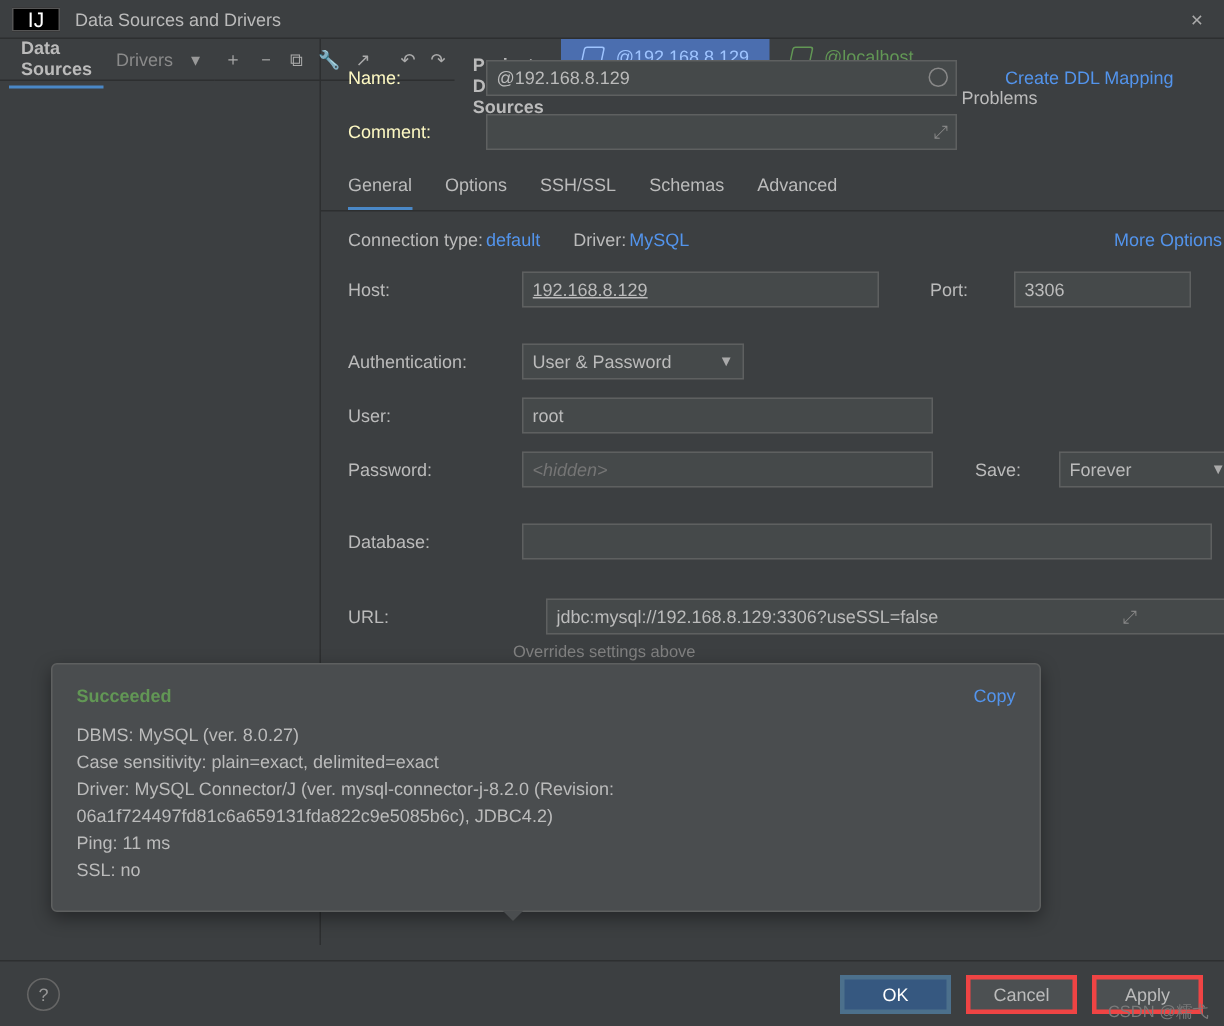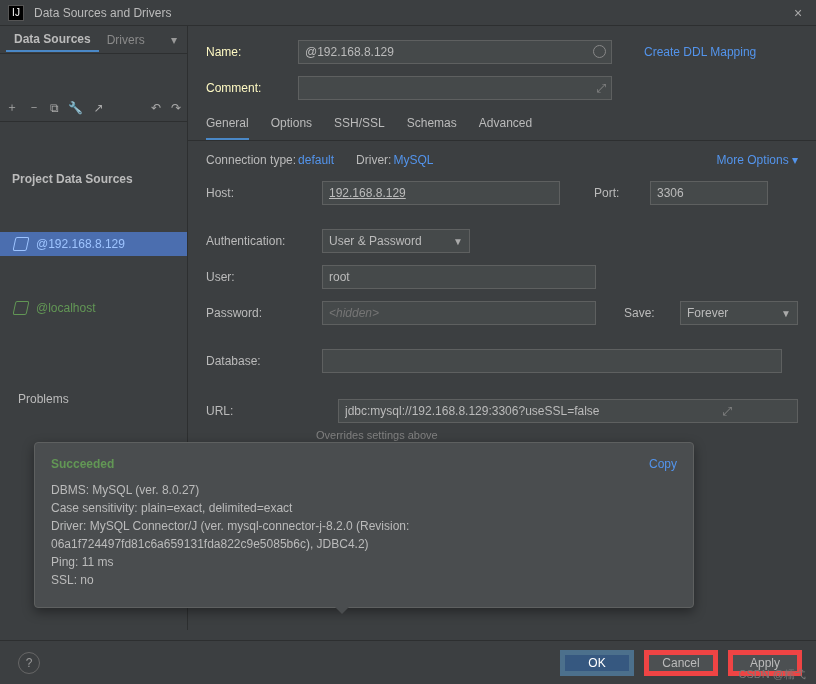--- a/index.html
+++ b/index.html
@@ -15,31 +15,29 @@
     }
     .title-bar {
       height: 26px;
       background: #3c3f41;
       border-bottom: 1px solid #2d2f30;
       display: flex;
       align-items: center;
       padding: 0 8px;
       color: #bbbbbb;
     }
-    .title-bar .icon { width: 16px; height: 16px; background: #000; border: 1px solid #555; margin-right: 10px; display:flex;align-items:center;justify-content:center;font-size:10px;color:#fff;}
+    .title-bar .icon { width: 32px; height: 16px; background: #000; border: 1px solid #555; margin-right: 10px; display:flex;align-items:center;justify-content:center;font-size:14px;color:#fff;}
     .title-bar .spacer { flex: 1; }
     .title-bar .close { width: 20px; text-align: center; cursor: pointer; font-size: 14px; color:#aaa;}
     .main { display: flex; height: 604px; }
     .sidebar {
       width: 214px;
       background: #3c3f41;
       border-right: 1px solid #2d2f30;
       display: flex;
-      flex-direction: column;
-      gap: 40px;
     }
     .side-tabs {
       display: flex;
       align-items: center;
       height: 28px;
       border-bottom: 1px solid #2d2f30;
       padding: 0 6px;
     }
     .side-tab { padding: 4px 8px; color:#8a8a8a; cursor:pointer; }
     .side-tab.active { color:#bbbbbb; border-bottom: 2px solid #4a88c7; font-weight:bold;}
@@ -141,21 +139,21 @@
       position:absolute; bottom:0; left:0; right:0; height:44px;
       border-top:1px solid #2d2f30;
       display:flex; align-items:center; padding:0 14px; gap:10px;
     }
     .help{
       width:22px;height:22px;border:1px solid #666;border-radius:50%;
       display:flex;align-items:center;justify-content:center;color:#999;cursor:pointer;margin-left:4px;
     }
     .footer .sp{flex:1;}
     .btn{
-      min-width:74px; height:26px; background:#4c5052; border:5px solid #ef4444;
+      min-width:74px; height:26px; background:#4c5052; border:3px solid #ef4444;
       color:#bbbbbb; display:flex;align-items:center;justify-content:center;
       cursor:pointer; padding:0 12px;
     }
     .btn.primary{ background:#365880; border-color:#4c708c; color:#fff;}
     .watermark{ position:absolute; right:10px; bottom:2px; color:#7a7a7a; font-size:11px;}
   </style>
 </head>
 <body>
 
 <div class="title-bar">

